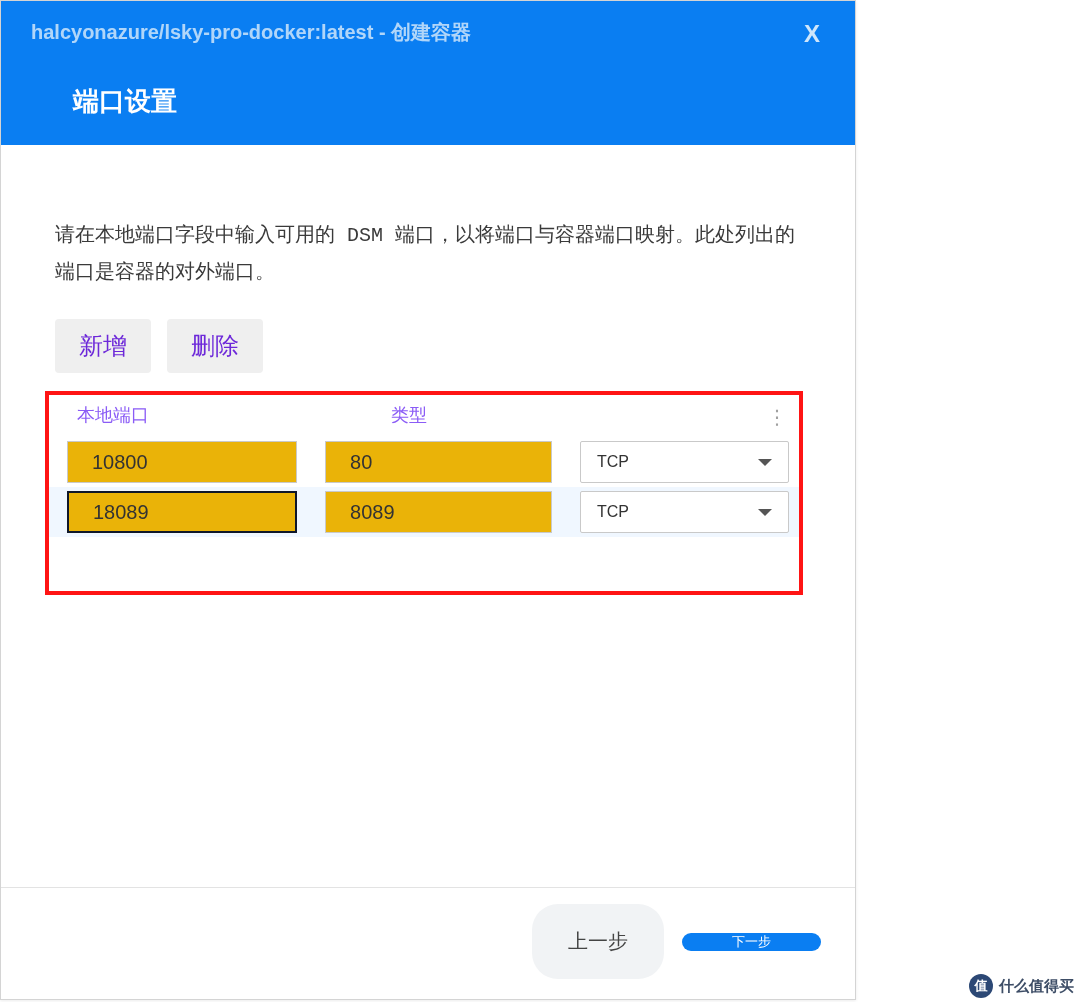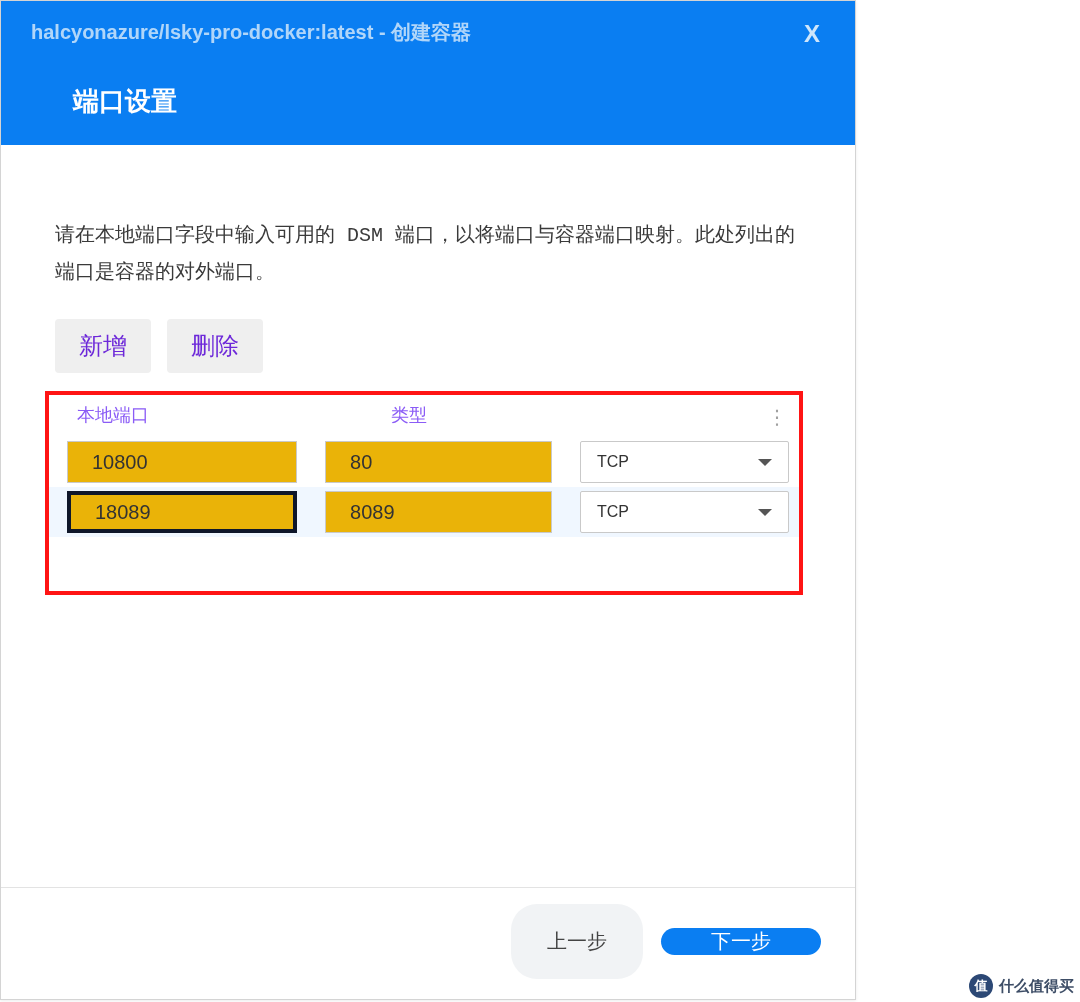--- a/index.html
+++ b/index.html
@@ -127,21 +127,21 @@
       height: 42px;
       border: 1px solid #c9c9c9;
       border-radius: 0;
       font-size: 20px;
       padding: 0 24px;
       color: #333;
       outline: none;
       background: #eab308;
     }
     .input-box.focused {
-      border: 4px solid #0f172a;
+      border: 2px solid #0f172a;
     }
     .select-box {
       width: 100%;
       height: 42px;
       border: 1px solid #c9c9c9;
       border-radius: 2px;
       font-size: 16px;
       padding: 0 16px;
       color: #333;
       background: #fff;
@@ -170,21 +170,21 @@
       color: #444;
       font-size: 20px;
       padding: 24px 36px;
       border-radius: 26px;
       cursor: pointer;
     }
     .btn-next {
       background: #0a7ef2;
       border: none;
       color: #fff;
-      font-size: 20px;
+      font-size: 13px;
       padding: 0 50px;
       border-radius: 26px;
       cursor: pointer;
     }
     .watermark {
       position: absolute;
       right: 6px;
       bottom: 4px;
       display: flex;
       align-items: center;

